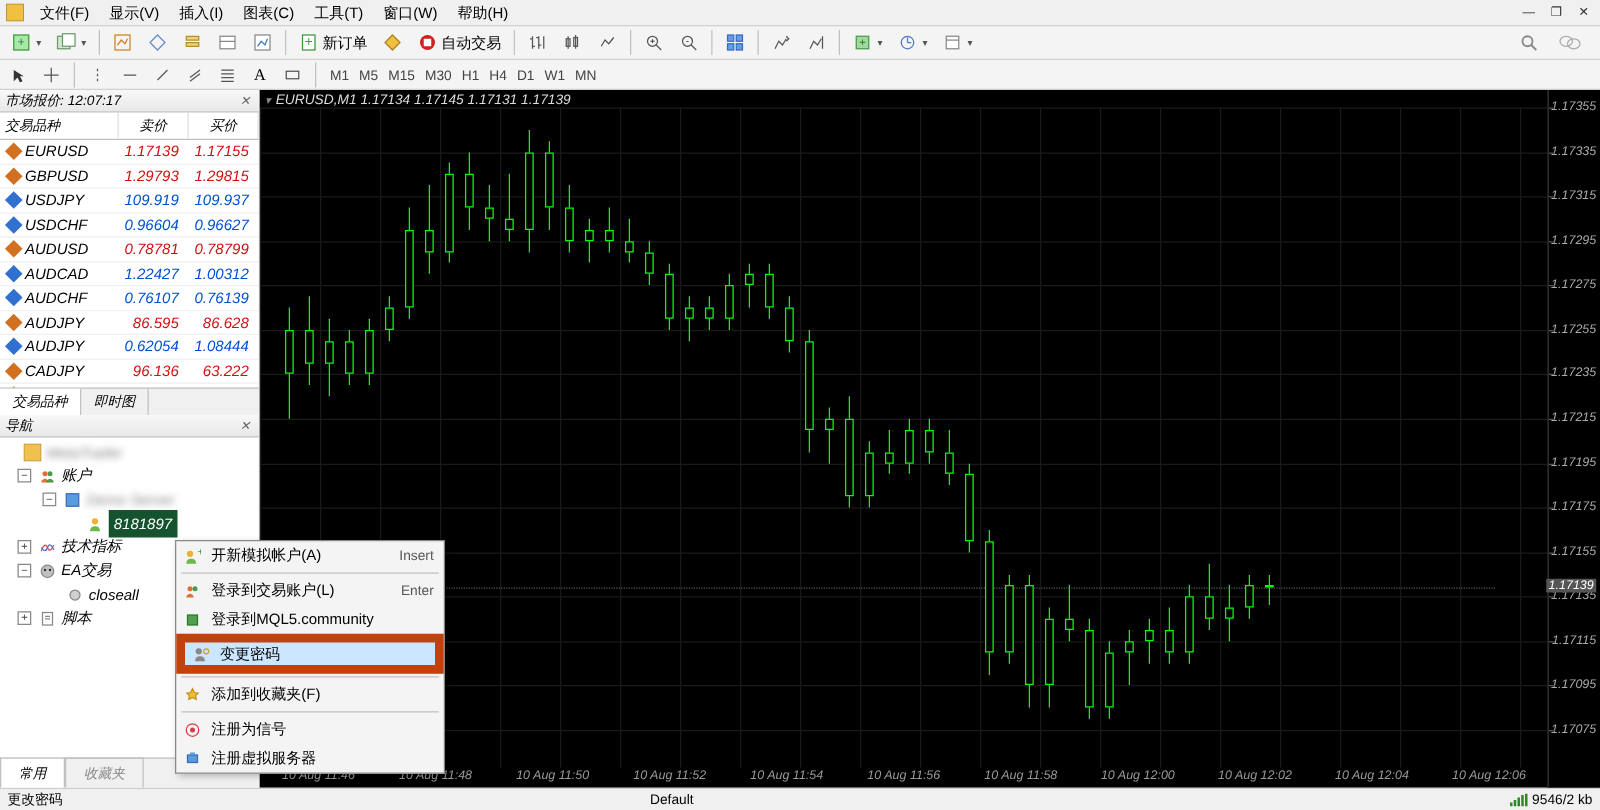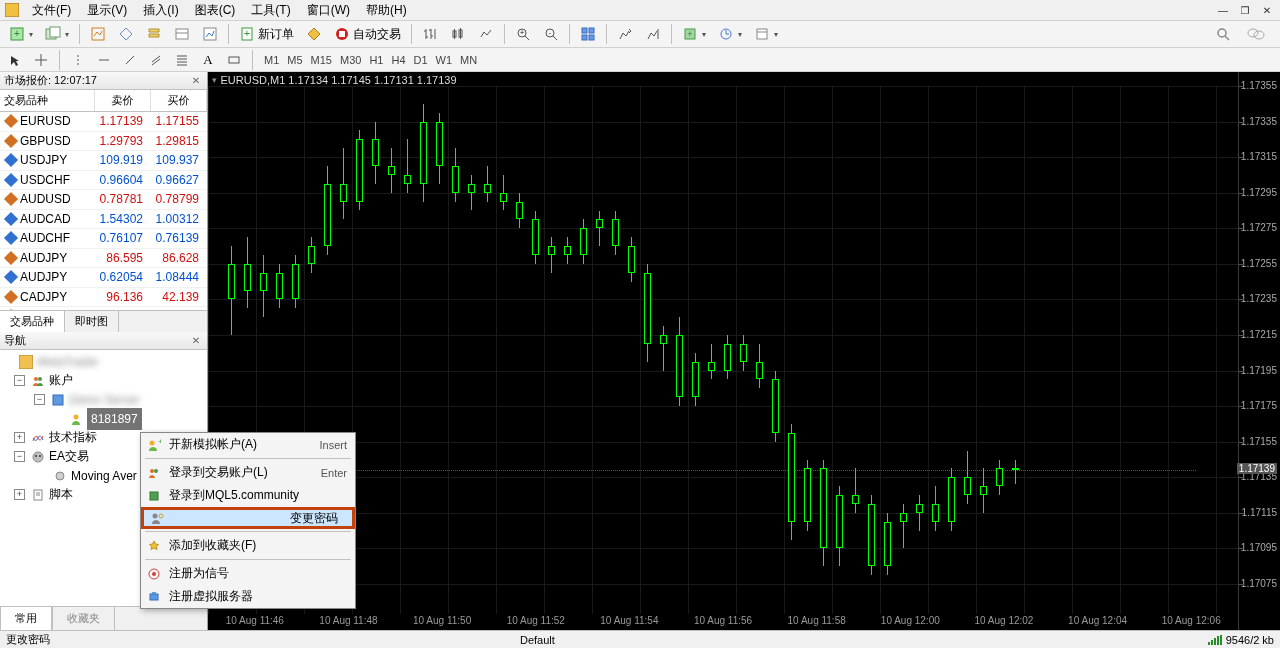--- a/index.html
+++ b/index.html
@@ -15,21 +15,21 @@
 
 .toolbar { height: 28px; background: #f4f4f4; border-top:1px solid #d0d0d0; border-bottom:1px solid #d0d0d0; display:flex; align-items:center; padding: 0 4px; gap:2px;}
 .toolbar2 { height: 24px; background: #f4f4f4; border-bottom:1px solid #d0d0d0; display:flex; align-items:center; padding: 0 4px; gap:4px;}
 .tb-btn { height:22px; min-width:22px; padding:0 4px; border:1px solid transparent; border-radius:2px; display:flex;align-items:center;justify-content:center; gap:3px; font-size:12px;}
 .tb-sep { width:1px;height:20px;background:#c0c0c0;margin:0 3px;}
 .tb-icon { width:16px;height:16px;display:flex;align-items:center;justify-content:center;}
 .dd { font-size:8px;color:#555;margin-left:1px;}
 .tf { padding:1px 4px; font-size:11px; color:#444;}
 
 
-.main { display:flex; height: 558px; }
+.main { display:flex; height: 558px; font-style: italic; }
 .leftcol { width: 208px; display:flex; flex-direction:column; border-right:1px solid #a0a0a0;}
 .panel-header { height:18px; background:linear-gradient(#f8f8f8,#e8e8e8); border-bottom:1px solid #c0c0c0; display:flex;align-items:center; padding:0 4px; font-size:11px;}
 .panel-header .close { margin-left:auto; width:14px;height:14px;display:flex;align-items:center;justify-content:center;font-size:10px;color:#666;}
 
 
 .market { flex:0 0 auto; background:#fff;}
 .mw-head { display:flex; border-bottom:1px solid #c0c0c0; font-size:11px;}
 .mw-head div { flex:1; padding:3px 4px; text-align:center; border-right:1px solid #e0e0e0;}
 .mw-head div:first-child{text-align:left;}
 .mw-rows { height:198px; overflow:hidden;}
@@ -44,30 +44,30 @@
 .scroll-ind{width:12px;display:flex;align-items:center;justify-content:center;color:#666;}
 
 
 .nav { flex:1; background:#fff; display:flex;flex-direction:column;}
 .nav-tree { flex:1; padding:2px 0; font-size:12px; position:relative;}
 .tree-row{display:flex;align-items:center;height:19px;gap:3px;}
 .tree-row .exp{width:11px;height:11px;border:1px solid #888;display:flex;align-items:center;justify-content:center;font-size:9px;line-height:1;color:#444;margin-right:2px;}
 .tree-row .noexp{width:11px;}
 .ticon{width:16px;height:16px;display:flex;align-items:center;justify-content:center;}
 .blur{filter:blur(3px);color:#888;}
-.selected{background:#737373;color:#fff;padding:4px 4px;}
+.selected{background:#14532d;color:#fff;padding:4px 4px;}
 .nav-tabs{display:flex;border-top:1px solid #c0c0c0;background:#f0f0f0;}
 .nav-tab{padding:4px 14px;font-size:11px;border:1px solid #c0c0c0;border-bottom:none;margin-top:-1px;}
 .nav-tab.active{background:#fff;}
 .nav-tab.inactive{color:#888;}
 
 
 .ctx { position:absolute; left:140px; top:432px; width:216px; background:#f4f4f4; border:1px solid #888; box-shadow:2px 2px 6px rgba(0,0,0,0.3); z-index:100;}
 .ctx-row{height:23px;display:flex;align-items:center;padding:0 8px 0 4px;gap:6px;font-size:12px;}
-.ctx-row.hl{background:#cde6ff;border:3px solid #c2410c;height:22px;text-align:right;}
+.ctx-row.hl{background:#cde6ff;border:7px solid #c2410c;height:32px;}
 .ctx-row .cicon{width:18px;height:18px;display:flex;align-items:center;justify-content:center;}
 .ctx-row .lbl{flex:1;}
 .ctx-row .short{color:#555;font-size:11px;}
 .ctx-sep{height:1px;background:#c0c0c0;margin:2px 4px;}
 
 
 .chart { flex:1; background:#000; position:relative; display:flex;}
 .chart-body{flex:1;position:relative;}
 .chart-title{position:absolute;left:4px;top:2px;color:#ddd;font-size:11px;display:flex;align-items:center;gap:4px;}
 .chart-title .tri{color:#888;font-size:9px;}
@@ -419,21 +419,21 @@
               <span>AUDUSD</span>
             </div>
             <div class="bid down">0.78781</div>
             <div class="ask down">0.78799</div>
           </div>
           <div class="mw-row">
             <div class="sym">
               <span class="diamond" style="background:#3070d0"></span>
               <span>AUDCAD</span>
             </div>
-            <div class="bid up">1.54302</div>
+            <div class="bid up">1.22427</div>
             <div class="ask up">1.00312</div>
           </div>
           <div class="mw-row">
             <div class="sym">
               <span class="diamond" style="background:#3070d0"></span>
               <span>AUDCHF</span>
             </div>
             <div class="bid up">0.76107</div>
             <div class="ask up">0.76139</div>
           </div>
@@ -452,21 +452,21 @@
             </div>
             <div class="bid up">0.62054</div>
             <div class="ask up">1.08444</div>
           </div>
           <div class="mw-row">
             <div class="sym">
               <span class="diamond" style="background:#d07020"></span>
               <span>CADJPY</span>
             </div>
             <div class="bid down">96.136</div>
-            <div class="ask down">42.139</div>
+            <div class="ask down">63.222</div>
           </div>
           <div class="mw-row">
             <div class="sym">
               <span class="diamond" style="background:#d07020"></span>
               <span>CADCHF</span>
             </div>
             <div class="bid down">0.75880</div>
             <div class="ask down">0.75917</div>
             <div class="scroll-ind">⌄</div>
           </div>
@@ -544,21 +544,21 @@
             </span>
             <span>EA交易</span>
           </div>
         <div class="tree-row" style="padding-left:38px">
             <span class="noexp"></span>
             <span class="ticon">
               <svg width="12" height="12">
                 <circle cx="6" cy="6" r="4" fill="#d0d0d0" stroke="#888"></circle>
               </svg>
             </span>
-            <span>Moving Aver</span>
+            <span>closeall</span>
           </div>
         <div class="tree-row" style="padding-left:14px">
             <span class="exp">+</span>
             <span class="ticon">
               <svg width="14" height="14">
                 <rect x="3" y="2" width="8" height="10" fill="#fff" stroke="#888"></rect>
                 <line x1="5" y1="5" x2="9" y2="5" stroke="#888"></line>
                 <line x1="5" y1="7" x2="9" y2="7" stroke="#888"></line>
               </svg>
             </span>

